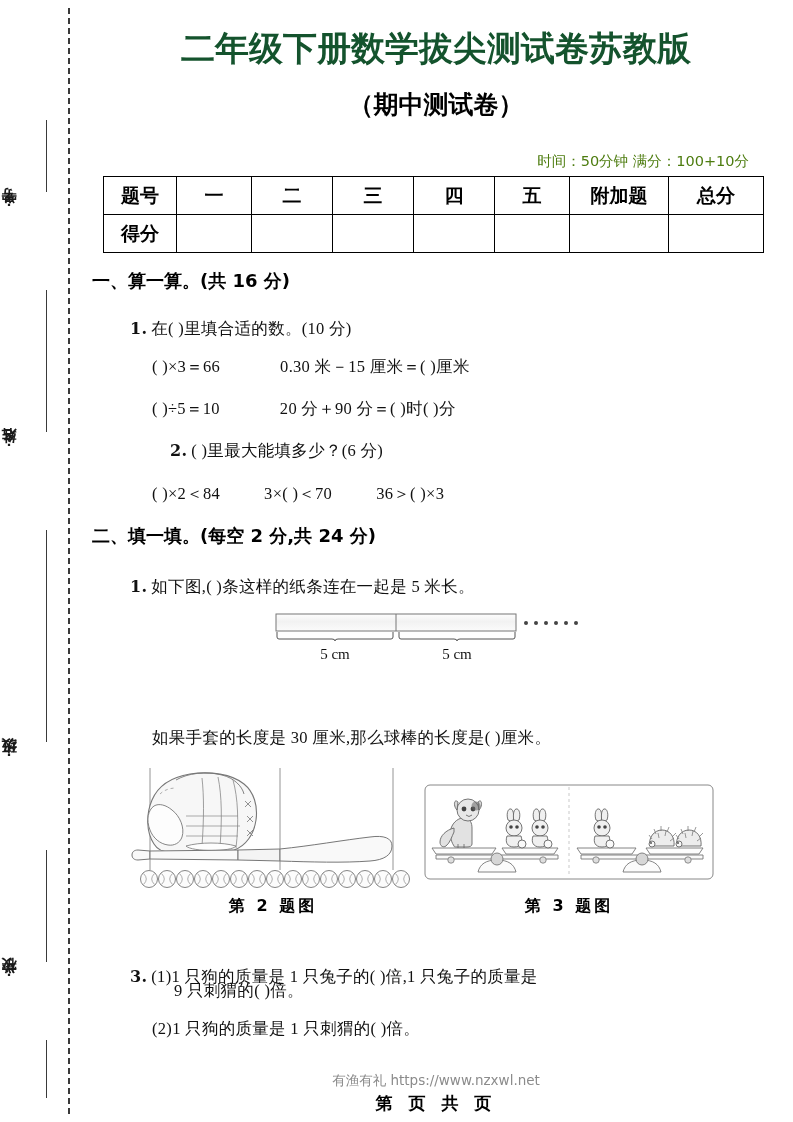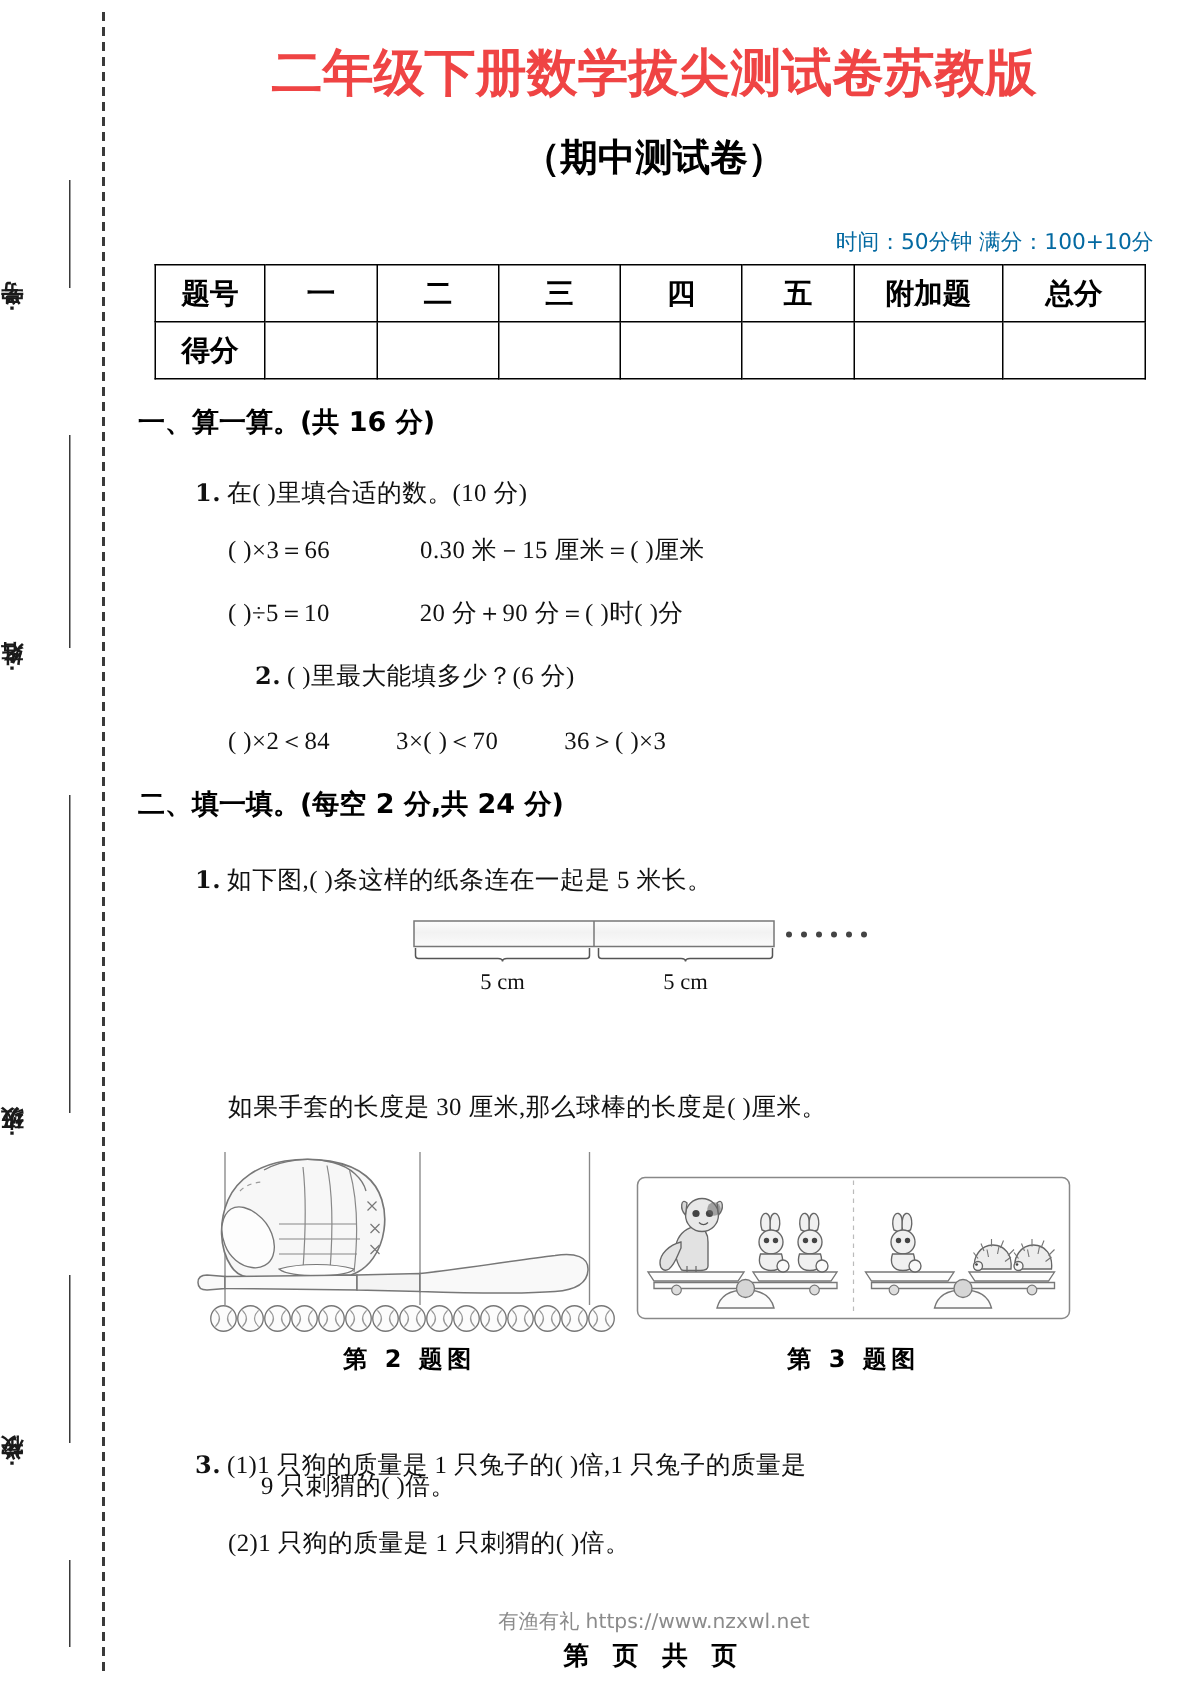--- a/index.html
+++ b/index.html
@@ -71,41 +71,41 @@
   
   .title-main {
     position: absolute;
     left: 0; top: 26px;
     width: 700px;
     text-align: center;
     font-family: Liberation Sans, sans-serif;
     font-weight: bold;
     font-size: 34px;
     letter-spacing: 0px;
-    color: #ef4444;
+    color: #14532d;
     white-space: nowrap;
   }
   .title-sub {
     position: absolute;
     left: 0; top: 88px;
     width: 700px;
     text-align: center;
     font-family: "DejaVu Sans", "Liberation Sans", sans-serif;
     font-weight: bold;
     font-size: 25px;
     color: #000;
   }
 
   
   .meta-line {
     position: absolute;
-    right: 24px; top: 152px;
+    right: 44px; top: 152px;
     font-family: "DejaVu Sans", "Liberation Sans", sans-serif;
     font-size: 14.5px;
-    color: #0369a1;
+    color: #4d7c0f;
     white-space: nowrap;
   }
 
   
   .score-table {
     position: absolute;
     left: 17px; top: 176px;
     width: 652px;
     border-collapse: collapse;
     table-layout: fixed;

